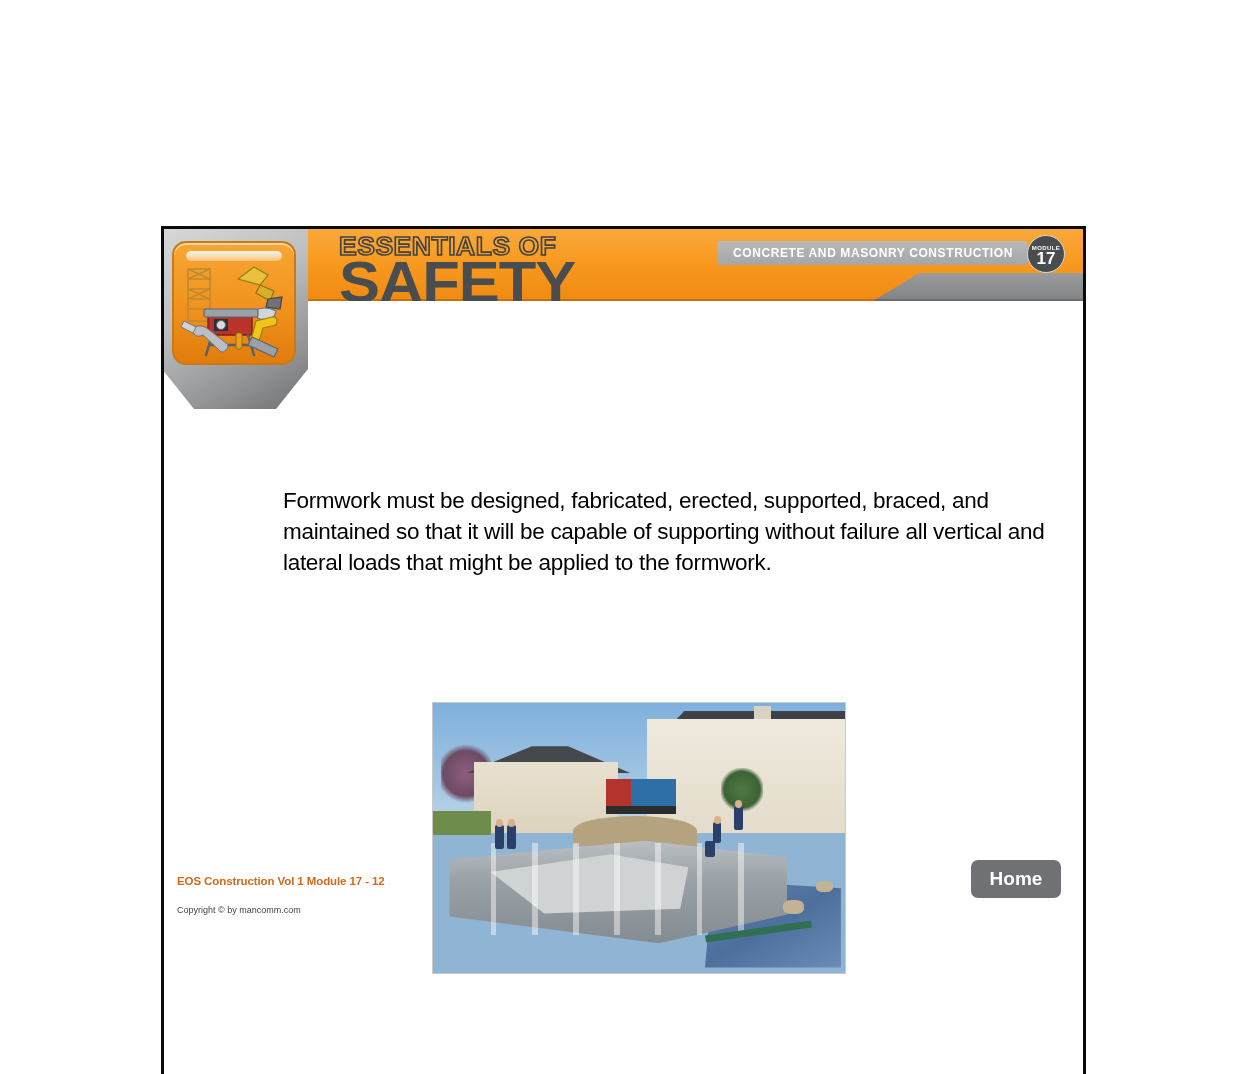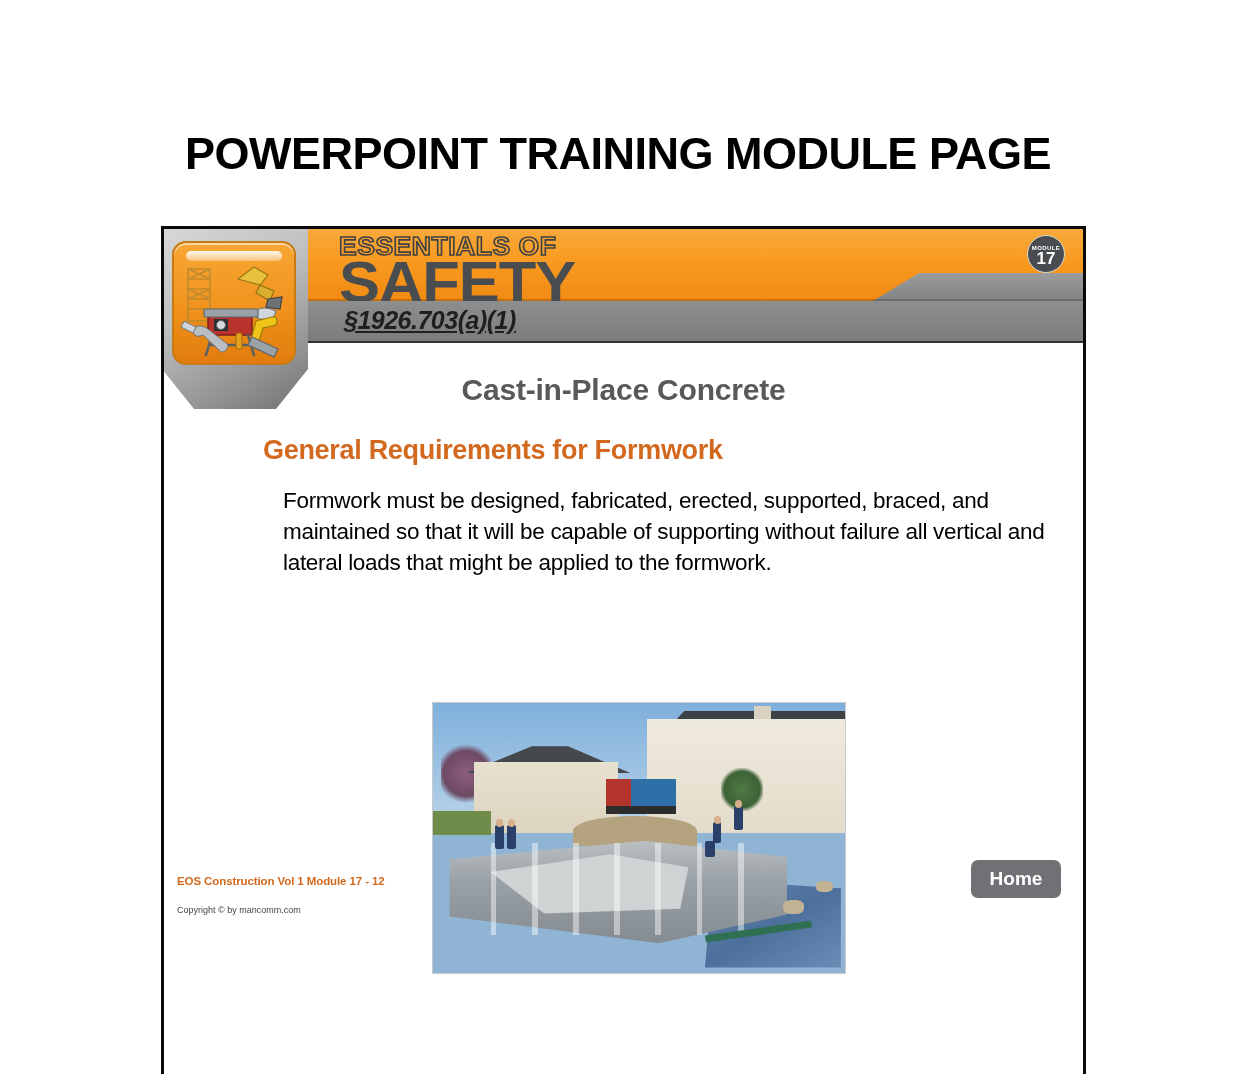--- a/index.html
+++ b/index.html
@@ -379,44 +379,43 @@
     justify-content: center;
     cursor: pointer;
     font-family: "Liberation Sans", sans-serif;
   }
 </style>
 </head>
 <body>
 
 <div id="root">
 
-  <div class="page-heading">POWERPOINT TRAINING MODULE PAGE</div>
 
   <div class="slide">
 
     <div class="banner">
       <div class="banner-orange"></div>
       <div class="banner-gray-wedge"></div>
       <div class="banner-bottom-line"></div>
 
       <div class="brand">
         <div class="brand-line1">ESSENTIALS OF</div>
         <div class="brand-line2">SAFETY</div>
       </div>
 
+      <div class="module-strip">
+        <span class="module-strip-label">CONCRETE AND MASONRY CONSTRUCTION</span>
+      </div>
 
       <div class="module-badge">
         <span class="module-badge-word">MODULE</span>
         <span class="module-badge-num">17</span>
       </div>
     </div>
 
-    <div class="citation-bar">
-      <span class="citation-text">§1926.703(a)(1)</span>
-    </div>
 
     <div class="logo-panel">
       <div class="logo-panel-inner">
         <div class="logo-gloss"></div>
         <svg class="logo-art" width="112" height="100" viewBox="0 0 112 100">
 
           <g stroke="#c08a2e" stroke-width="1.6" fill="none">
             <rect x="8" y="10" width="22" height="52"></rect>
             <line x1="8" y1="20" x2="30" y2="20"></line>
             <line x1="8" y1="30" x2="30" y2="30"></line>
@@ -452,23 +451,21 @@
           <path d="M72 78 l26 12 l-4 8 l-26 -12 z" fill="#9aa1a7" stroke="#5f666c" stroke-width="1.2"></path>
 
           <path d="M4 62 l12 6 l-3 6 l-12 -6 z" fill="#cfd4d8" stroke="#70777c" stroke-width="1"></path>
           <rect x="56" y="74" width="6" height="16" rx="2" fill="#e8a020" stroke="#9c6c0c" stroke-width="1"></rect>
         </svg>
       </div>
     </div>
 
     <div class="slide-body">
 
-      <div class="slide-title">Cast-in-Place Concrete</div>
-
-      <div class="subhead">General Requirements for Formwork</div>
+
 
       <div class="body-text">Formwork must be designed, fabricated, erected, supported, braced, and maintained so that it will be capable of supporting without failure all vertical and lateral loads that might be applied to the formwork.</div>
 
       <div class="photo" title="Construction site with metal concrete formwork for a house foundation, workers, and a concrete pump truck">
         <div class="ph ph-sky"></div>
         <div class="ph ph-tree1"></div>
         <div class="ph ph-roof-r"></div>
         <div class="ph ph-chimney"></div>
         <div class="ph ph-house-r"></div>
         <div class="ph ph-roof-l"></div>

